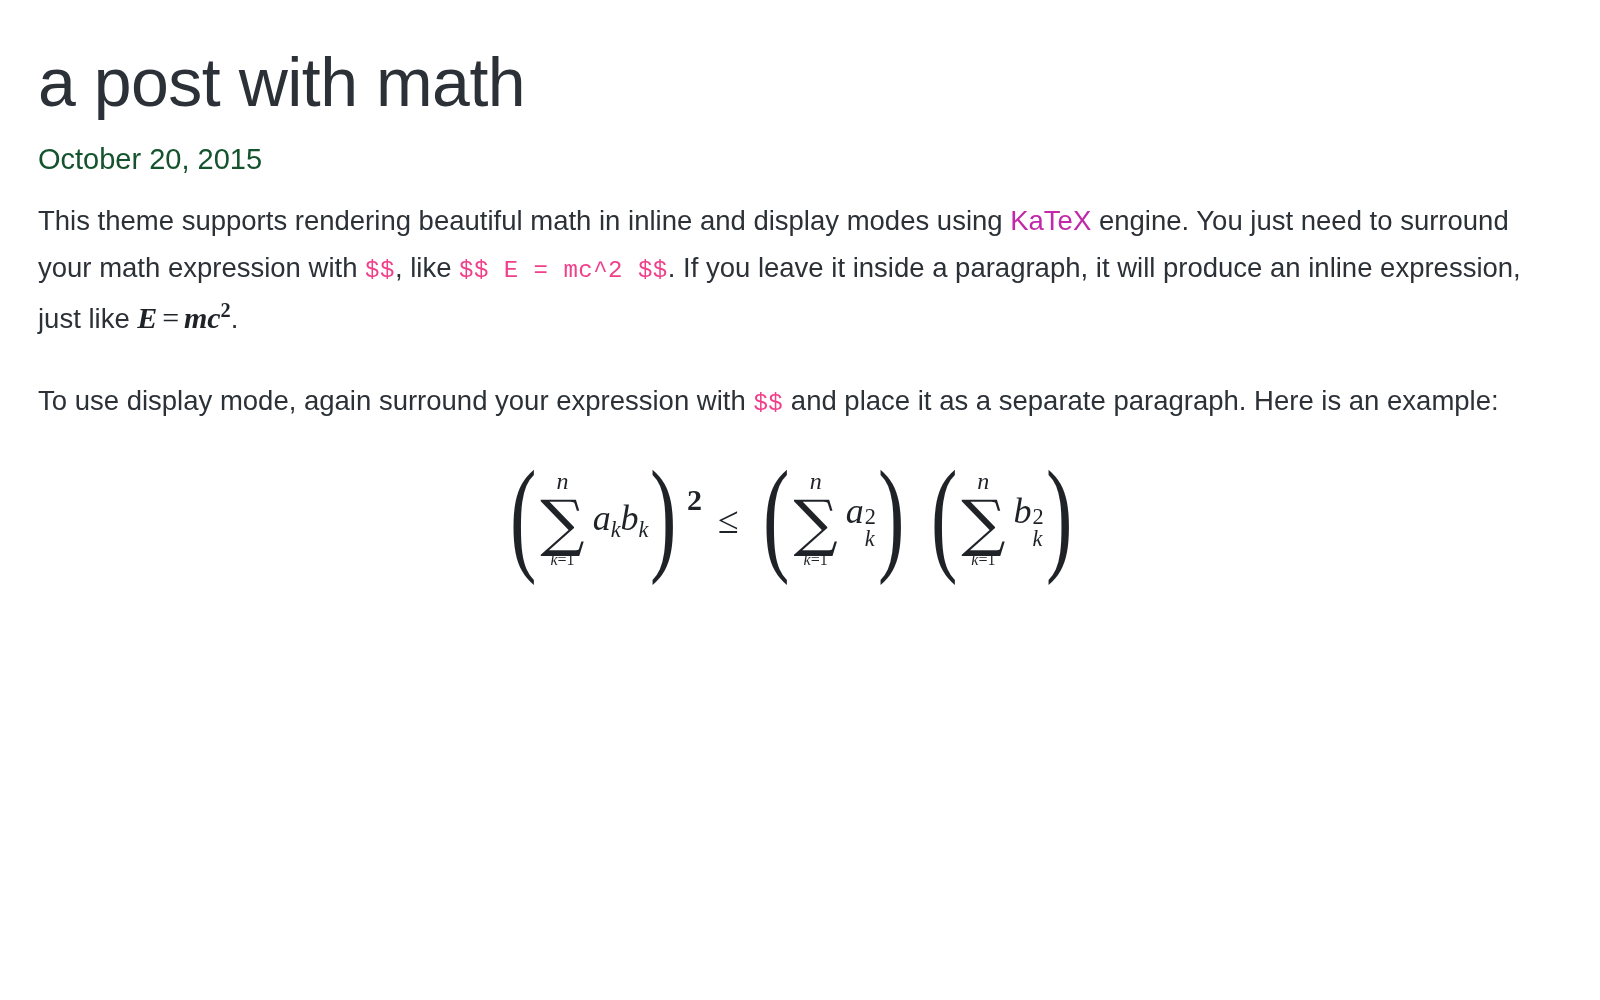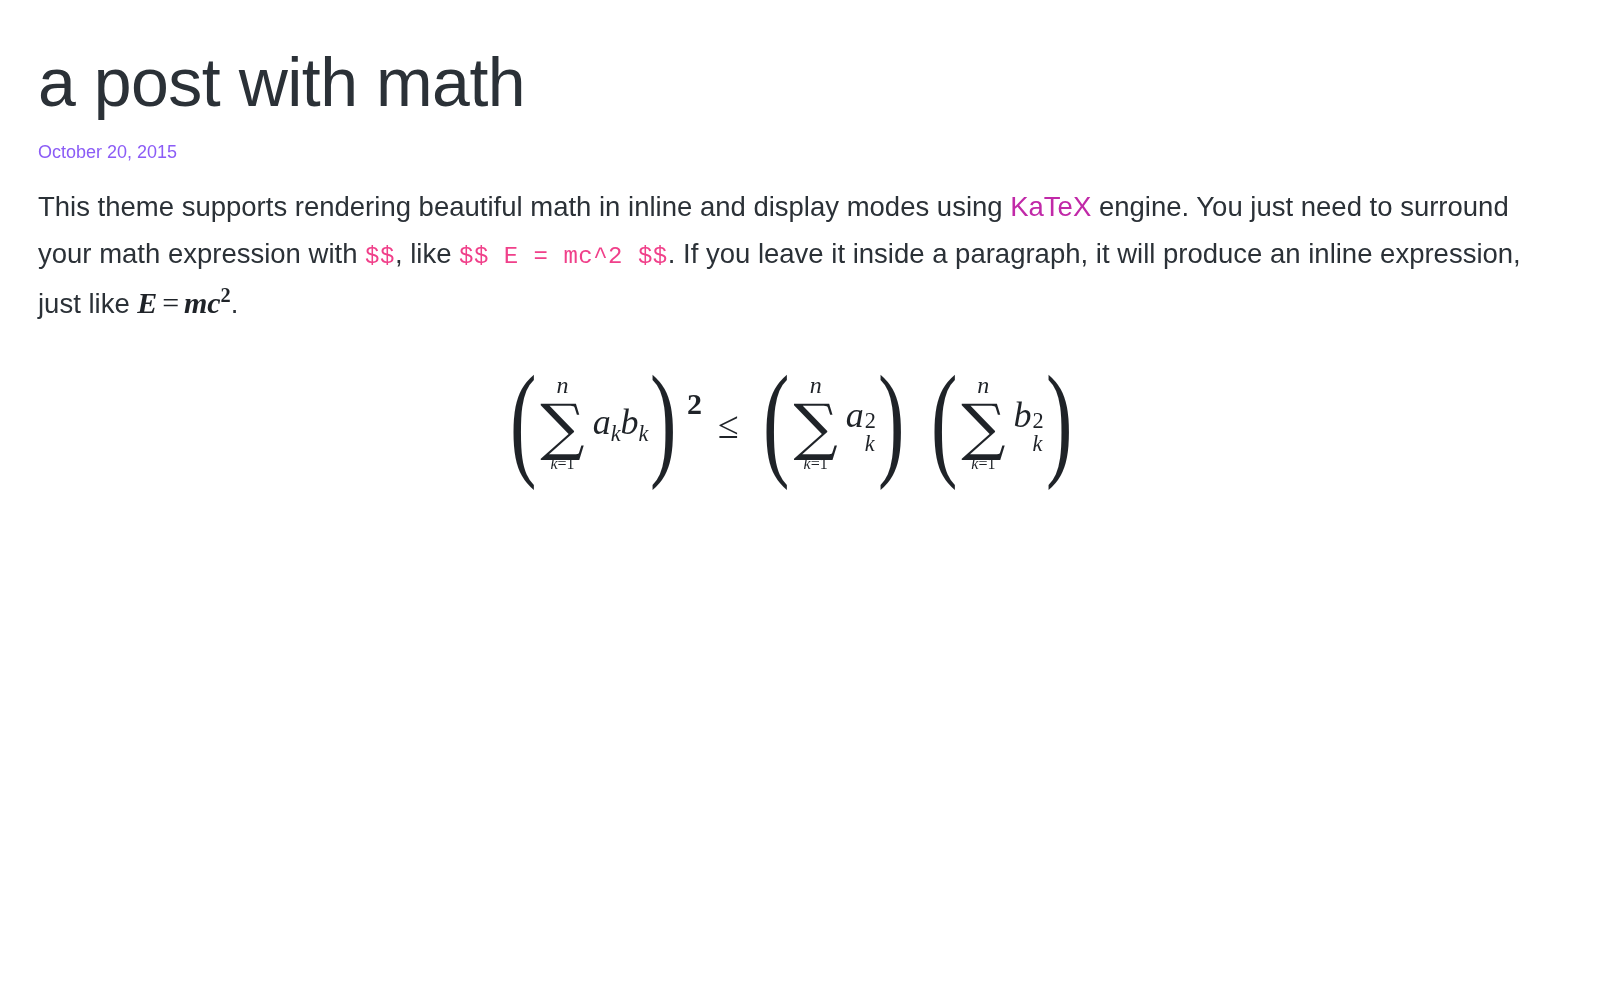--- a/index.html
+++ b/index.html
@@ -27,24 +27,24 @@
     font-size: 68px;
     line-height: 1.08;
     font-weight: 300;
     letter-spacing: -0.5px;
     color: #2b3137;
     margin: 0 0 0 0;
     padding: 0;
   }
 
   .post-date {
-    font-size: 18px;
+    font-size: 29px;
     line-height: 1.3;
     font-weight: 400;
-    color: #8b5cf6;
+    color: #14532d;
     margin: 22px 0 0 0;
   }
 
   .post-body {
     margin-top: 18px;
   }
 
   .post-body p {
     font-size: 27.5px;
     line-height: 1.72;
@@ -174,20 +174,21 @@
 <div class="page">
 
   <h1 class="post-title">a post with math</h1>
 
   <div class="post-date">October 20, 2015</div>
 
   <div class="post-body">
 
     <p><span>This theme supports rendering beautiful math in inline and display modes using </span><a class="link" href="#">KaTeX</a><span> engine. You just need to surround your math expression with </span><code class="code">$$</code><span>, like </span><code class="code">$$ E = mc^2 $$</code><span>. If you leave it inside a paragraph, it will produce an inline expression, just like </span><span class="math"><span class="mi">E</span><span class="mo">=</span><span class="mi">mc</span><span class="sup">2</span></span><span>.</span></p>
 
+    <p><span>To use display mode, again surround your expression with </span><code class="code">$$</code><span> and place it as a separate paragraph. Here is an example:</span></p>
 
     <div class="display-wrap">
       <div class="display-eq">
 
         <span class="grp">
           <span class="paren paren-l">(</span>
           <span class="sumgrp">
             <span class="lim-top">n</span>
             <span class="bigsum">∑</span>
             <span class="lim-bot"><span>k</span><span class="upr">=1</span></span>

